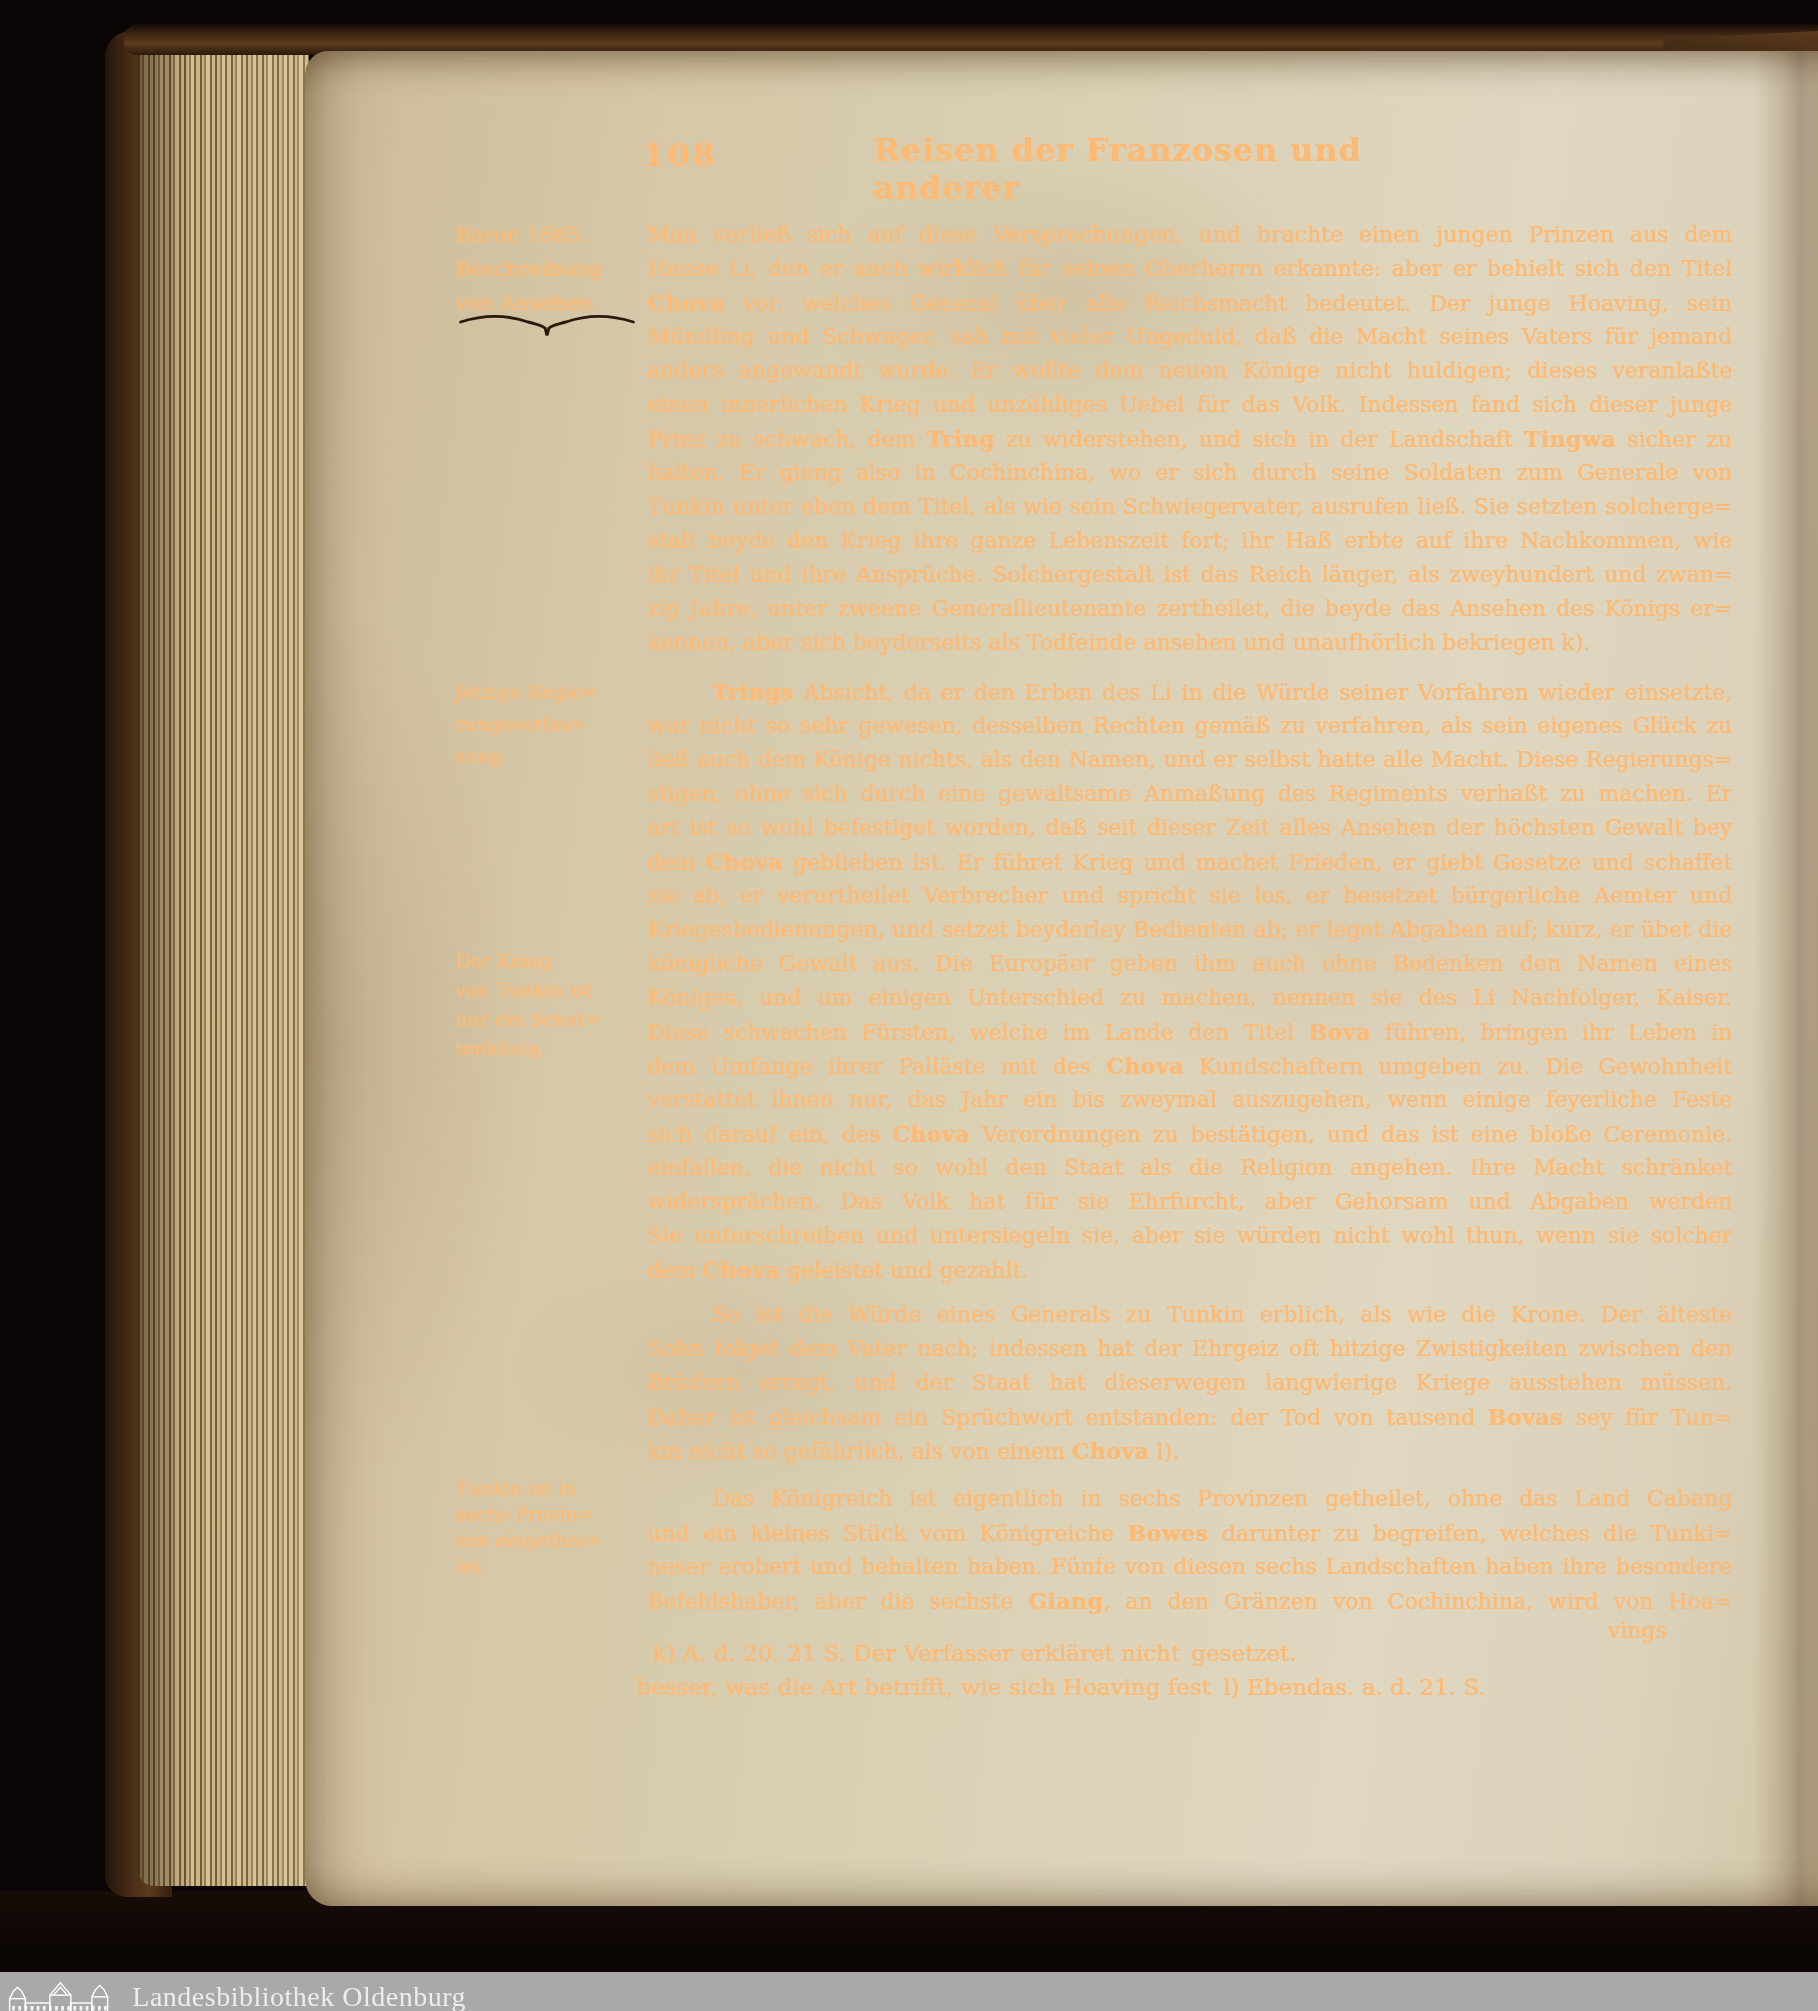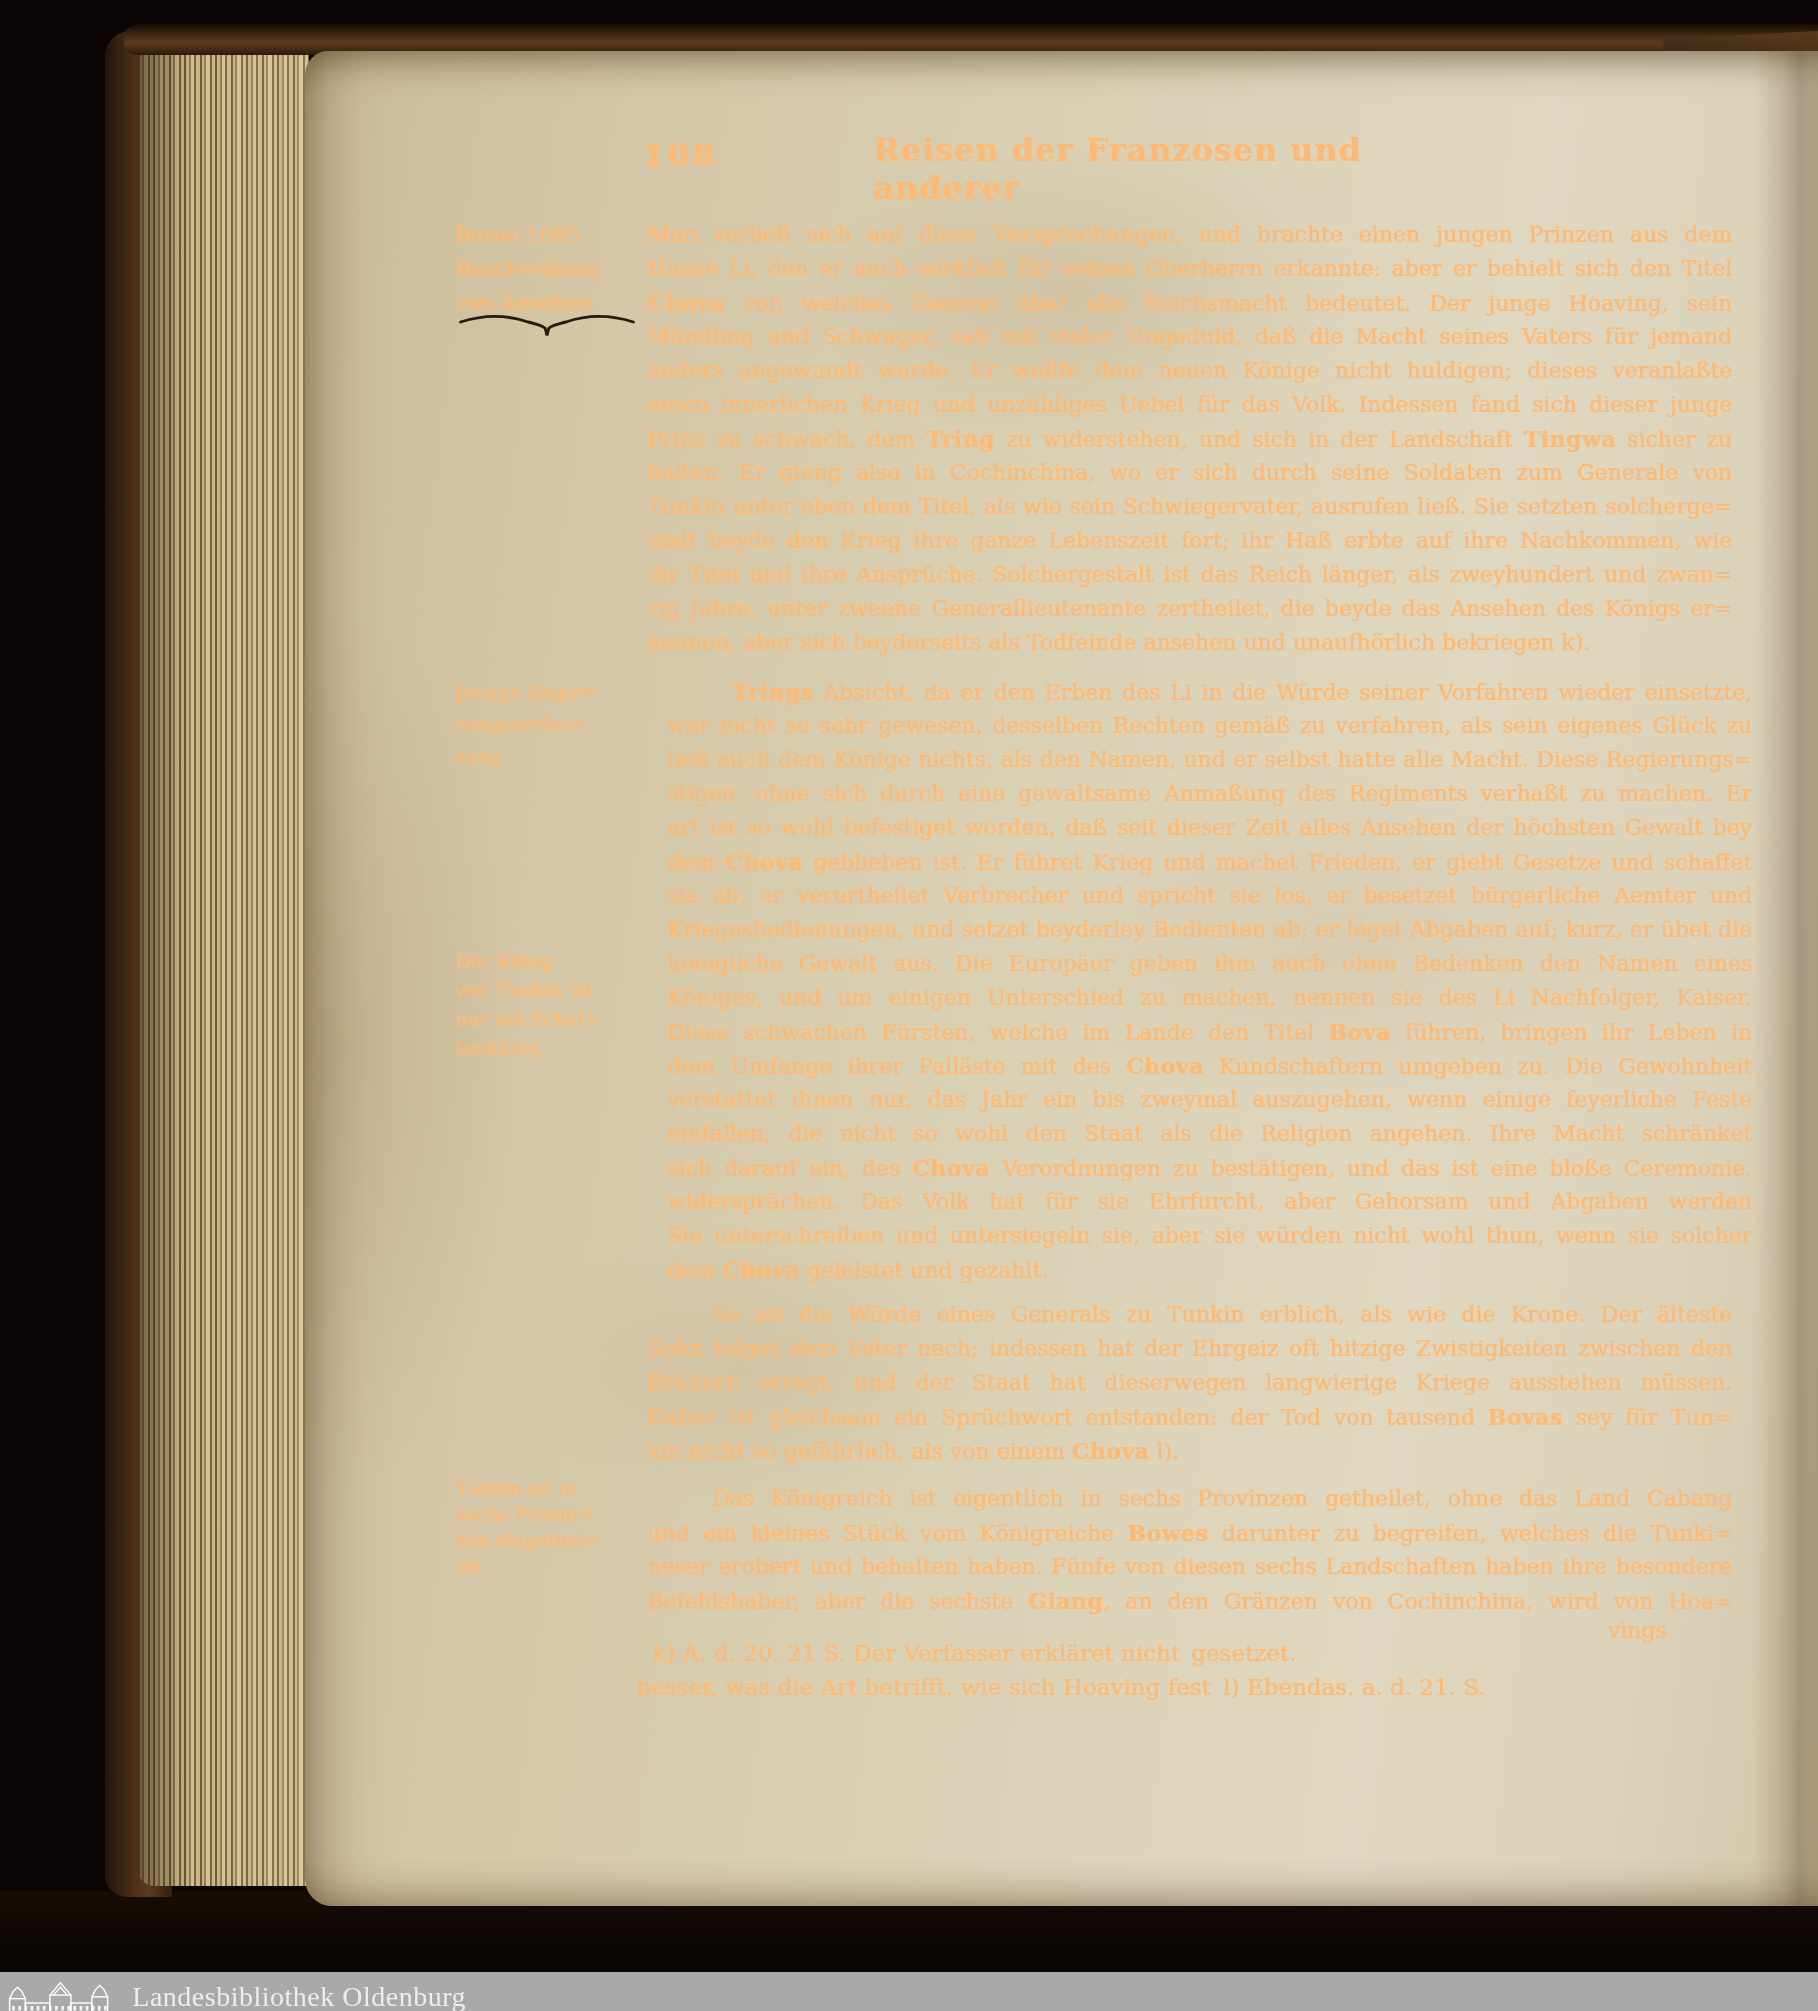--- a/index.html
+++ b/index.html
@@ -50,21 +50,21 @@
   .note-1{top:676px;line-height:32px;}
   .note-2{top:947px;line-height:29px;}
   .note-3{top:1475px;line-height:26px;}
   .nline{white-space:nowrap;}
 
   .para{position:absolute;left:647px;width:1085px;font-size:22px;}
   .tline{height:34px;line-height:34px;text-align:justify;text-align-last:justify;overflow:hidden;}
   .tline.last{text-align-last:left;}
   .tline.indent{text-indent:65px;}
   .para-0{top:218px;}
-  .para-1{top:675px;margin-left:20px;}
+  .para-1{top:675px;}
   .para-2{top:1298px;}
   .para-3{top:1482px;}
   .emph{font-weight:bold;letter-spacing:0.5px;}
 
   .flourish{left:457px;top:313px;width:180px;height:27px;}
 
   .catchword{left:1546px;top:1618px;width:182px;text-align:center;font-size:22px;}
   .fn{font-size:23px;white-space:nowrap;}
   .fn-l1{left:652px;top:1640px;}
   .fn-l2{left:636px;top:1674px;}
@@ -147,22 +147,22 @@
         <div class="tline">stigen, ohne sich durch eine gewaltsame Anmaßung des Regiments verhaßt zu machen.  Er</div>
         <div class="tline">art ist so wohl befestiget worden, daß seit dieser Zeit alles Ansehen der höchsten Gewalt bey</div>
         <div class="tline">dem <b class="emph">Chova</b> geblieben ist.  Er führet Krieg und machet Frieden, er giebt Gesetze und schaffet</div>
         <div class="tline">sie ab, er verurtheilet Verbrecher und spricht sie los, er besetzet bürgerliche Aemter und</div>
         <div class="tline">Kriegesbedienungen, und setzet beyderley Bedienten ab; er leget Abgaben auf; kurz, er übet die</div>
         <div class="tline">königliche Gewalt aus.  Die Europäer geben ihm auch ohne Bedenken den Namen eines</div>
         <div class="tline">Königes, und um einigen Unterschied zu machen, nennen sie des Li Nachfolger, Kaiser.</div>
         <div class="tline">Diese schwachen Fürsten, welche im Lande den Titel <b class="emph">Bova</b> führen, bringen ihr Leben in</div>
         <div class="tline">dem Umfange ihrer Palläste mit des <b class="emph">Chova</b> Kundschaftern umgeben zu.  Die Gewohnheit</div>
         <div class="tline">verstattet ihnen nur, das Jahr ein bis zweymal auszugehen, wenn einige feyerliche Feste</div>
+        <div class="tline">sich darauf ein, des <b class="emph">Chova</b> Verordnungen zu bestätigen, und das ist eine bloße Ceremonie.</div>
         <div class="tline">einfallen, die nicht so wohl den Staat als die Religion angehen.   Ihre Macht schränket</div>
-        <div class="tline">sich darauf ein, des <b class="emph">Chova</b> Verordnungen zu bestätigen, und das ist eine bloße Ceremonie.</div>
         <div class="tline">widersprächen.   Das Volk hat für sie Ehrfurcht, aber Gehorsam und Abgaben werden</div>
         <div class="tline">Sie unterschreiben und untersiegeln sie, aber sie würden nicht wohl thun, wenn sie solcher</div>
         <div class="tline last">dem <b class="emph">Chova</b> geleistet und gezahlt.</div>
       </div>
       <div class="para para-2 ink">
         <div class="tline indent">So ist die Würde eines Generals zu Tunkin erblich, als wie die Krone.   Der älteste</div>
         <div class="tline">Sohn folget dem Vater nach;  indessen hat der Ehrgeiz oft hitzige Zwistigkeiten zwischen den</div>
         <div class="tline">Brüdern erregt, und der Staat hat dieserwegen langwierige Kriege ausstehen müssen.</div>
         <div class="tline">Daher ist gleichsam ein Sprüchwort entstanden:  der Tod von tausend <b class="emph">Bovas</b> sey für Tun=</div>
         <div class="tline last">kin nicht so gefährlich,  als von einem <b class="emph">Chova</b> l).</div>

